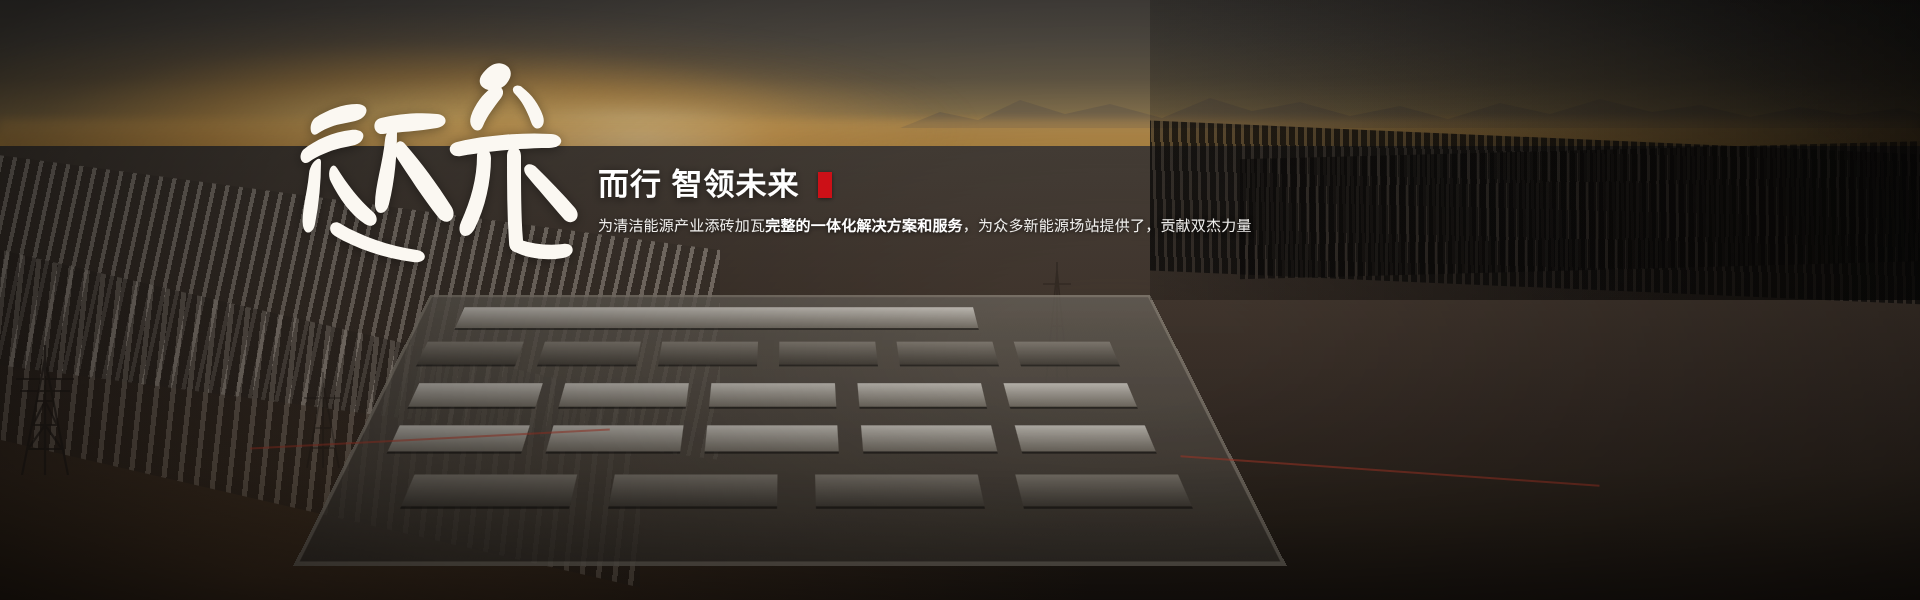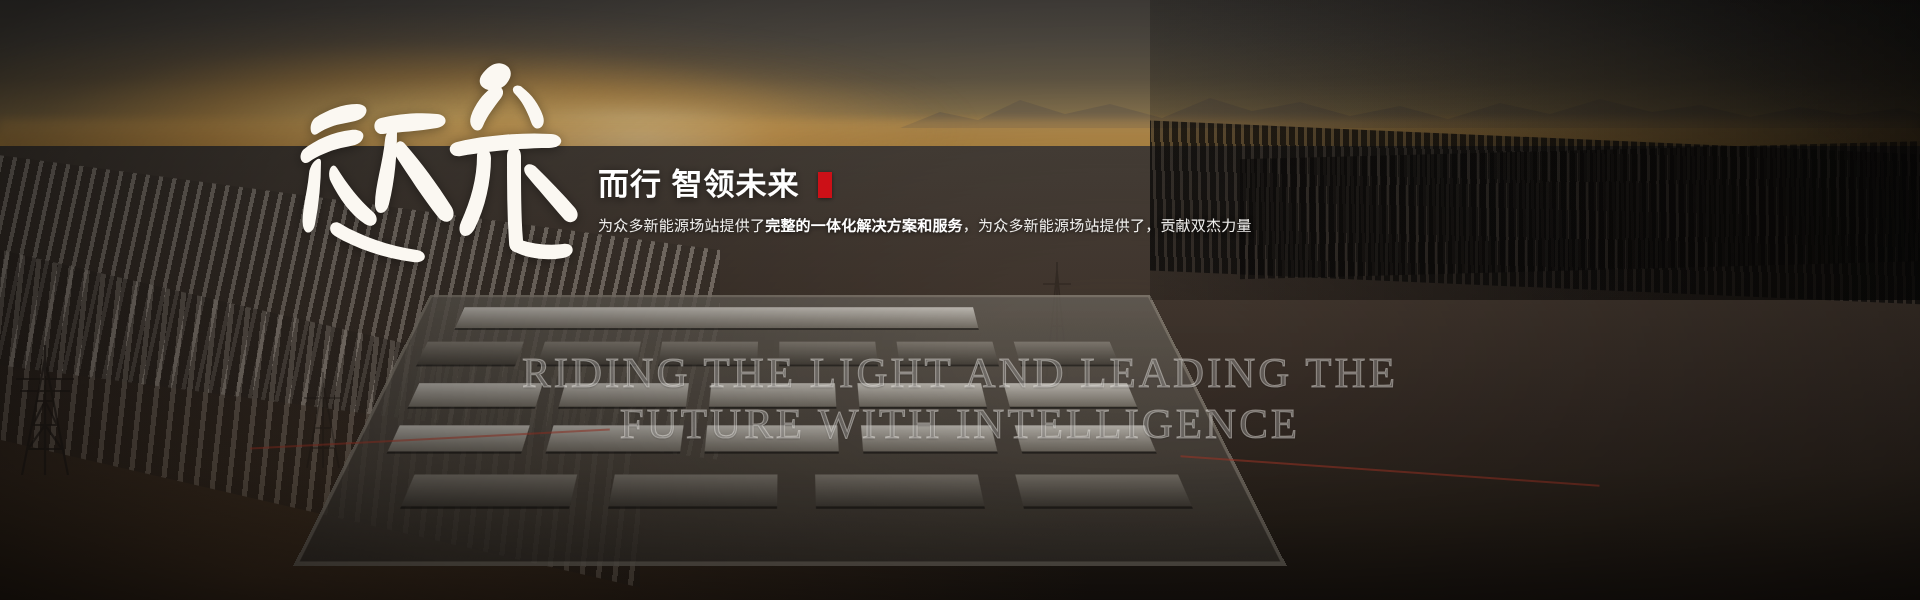--- a/index.html
+++ b/index.html
@@ -225,23 +225,19 @@
 
   <div class="copy">
 
     <div class="headline">
       <span class="h-text">而行  智领未来</span>
       <span class="redblock"></span>
     </div>
 
     <div class="subs">
       <div class="sub">
-        <span>为众多新能源场站提供了</span><b>完整的一体化解决方案和服务</b><span>，为众多新能源场站提供了，贡献双杰力量</span>
+        <span>为清洁能源产业添砖加瓦</span><b>完整的一体化解决方案和服务</b><span>，为众多新能源场站提供了，贡献双杰力量</span>
       </div>
     </div>
   </div>
 
-  <div class="eng">
-    <div class="line l1">RIDING THE LIGHT AND LEADING THE</div>
-    <div class="line l2">FUTURE WITH INTELLIGENCE</div>
-  </div>
 
 </div>
 
 </body></html>

